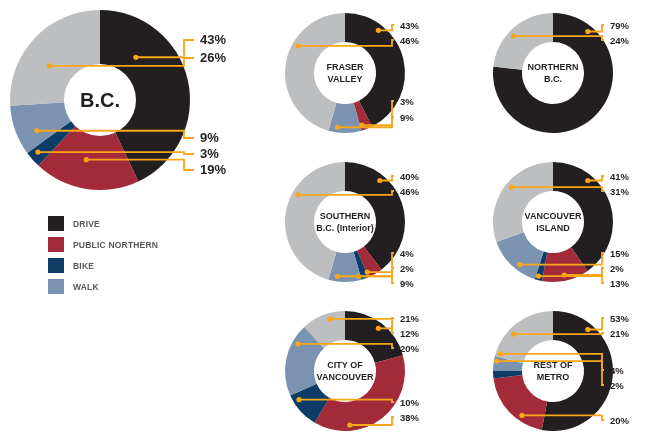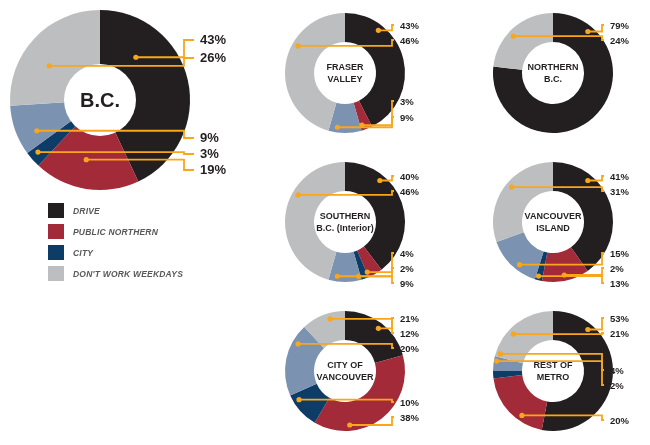--- a/index.html
+++ b/index.html
@@ -11,21 +11,21 @@
   #root{position:absolute;inset:0;}
   svg.chartsvg{position:absolute;top:0;left:0;overflow:visible;}
   .pct{
     font-family:"Liberation Sans", sans-serif;
     font-weight:bold;fill:#231f20;
   }
   .ctrtxt{
     font-family:"Liberation Sans", sans-serif;
     font-weight:bold;fill:#231f20;text-anchor:middle;
   }
-  .legend{position:absolute;left:48px;top:200px;font-style:italic;}
+  .legend{position:absolute;left:48px;top:213px;}
   .legend-row{display:flex;align-items:center;height:21px;}
   .legend-sw{width:16px;height:15px;margin-right:9px;flex:0 0 auto;}
   .legend-lb{
     font-size:8.5px;font-weight:bold;color:#58585b;
     letter-spacing:.2px;white-space:nowrap;
     font-family:"Liberation Sans", sans-serif;
   }
 </style>
 </head>
 <body>
@@ -267,20 +267,20 @@
   <div class="legend-row">
         <div class="legend-sw" style="background: rgb(35, 31, 32);"></div>
         <div class="legend-lb">DRIVE</div>
       </div>
       <div class="legend-row">
         <div class="legend-sw" style="background: rgb(163, 42, 56);"></div>
         <div class="legend-lb">PUBLIC NORTHERN</div>
       </div>
       <div class="legend-row">
         <div class="legend-sw" style="background: rgb(13, 60, 102);"></div>
-        <div class="legend-lb">CITY</div>
+        <div class="legend-lb">BIKE</div>
       </div>
       <div class="legend-row">
-        <div class="legend-sw" style="background: rgb(188, 190, 192);"></div>
-        <div class="legend-lb">DON'T WORK WEEKDAYS</div>
+        <div class="legend-sw" style="background: rgb(123, 147, 176);"></div>
+        <div class="legend-lb">WALK</div>
       </div>
     </div>
 </div>
 
 </body></html>

